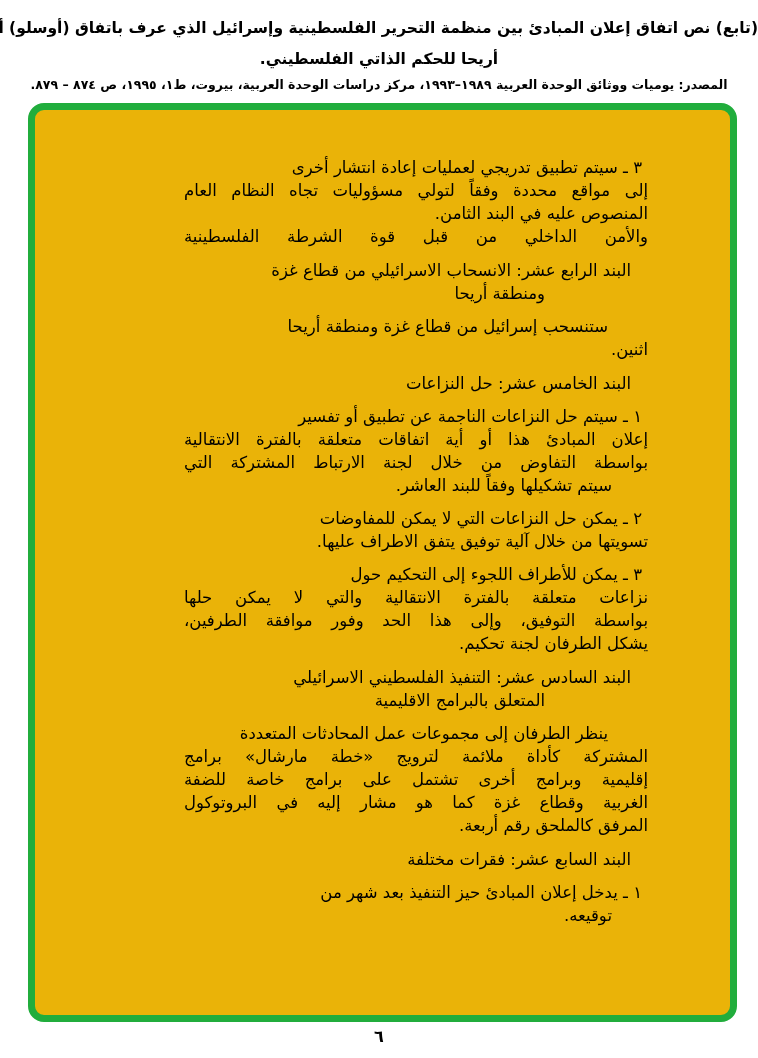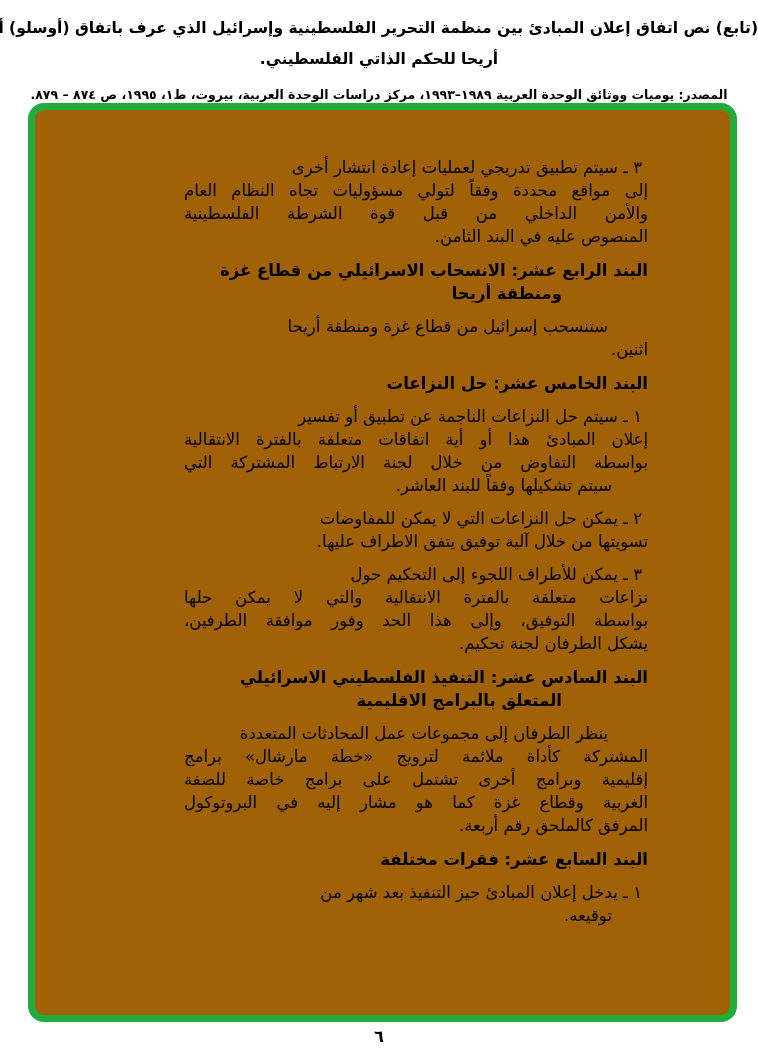--- a/index.html
+++ b/index.html
@@ -19,42 +19,42 @@
   }
   .hline{
     font-size:15.5px;
     line-height:31px;
     white-space:nowrap;
     overflow:hidden;
   }
   .src{
     font-size:12.5px;
     line-height:20px;
-    margin-top:10px;
+    margin-top:0;
     white-space:nowrap;
     overflow:hidden;
     font-weight:bold;
   }
   .frame{
     position:absolute;
     left:28px;top:103px;
     width:709px;height:919px;
     box-sizing:border-box;
     border:7px solid #21ad3c;
     border-radius:16px;
-    background:#a16207;
+    background:#eab308;
   }
   .doc{
     position:absolute;
     top:36px;
     right:82px;
     width:464px;
   }
   .block{margin:10px 0;}
-  .block.heading{font-weight:bold;margin:11px 0 9px 0;}
+  .block.heading{font-weight:normal;margin:11px 17px 9px 0;}
   .line{
     font-size:16.5px;
     line-height:23px;
     text-align:right;
     direction:rtl;
   }
   .line.fill{
     text-align:justify;
     text-align-last:justify;
   }
@@ -78,22 +78,22 @@
   <div class="hline">(تابع) نص اتفاق إعلان المبادئ بين منظمة التحرير الفلسطينية وإسرائيل الذي عرف باتفاق (أوسلو) أو اتفاق (غزة –</div>
   <div class="hline">أريحا للحكم الذاتي الفلسطيني.</div>
   <div class="src">المصدر: يوميات ووثائق الوحدة العربية ١٩٨٩–١٩٩٣، مركز دراسات الوحدة العربية، بيروت، ط١، ١٩٩٥، ص ٨٧٤ – ٨٧٩.</div>
 </div>
 
 <div class="frame" style="border-color: rgb(33, 173, 60);">
   <div class="doc">
       <div class="block paragraph">
         <div class="line indent-num">٣ ـ سيتم تطبيق تدريجي لعمليات إعادة انتشار أخرى</div>
         <div class="line fill">إلى مواقع محددة وفقاً لتولي مسؤوليات تجاه النظام العام</div>
+        <div class="line">المنصوص عليه في البند الثامن.</div>
         <div class="line fill">والأمن الداخلي من قبل قوة الشرطة الفلسطينية</div>
-        <div class="line">المنصوص عليه في البند الثامن.</div>
       </div>
       <div class="block heading">
         <div class="line">البند الرابع عشر: الانسحاب الاسرائيلي من قطاع غزة</div>
         <div class="line hang">ومنطقة أريحا</div>
       </div>
       <div class="block paragraph">
         <div class="line indent-prose">ستنسحب إسرائيل من قطاع غزة ومنطقة أريحا</div>
         <div class="line">اثنين.</div>
       </div>
       <div class="block heading">

